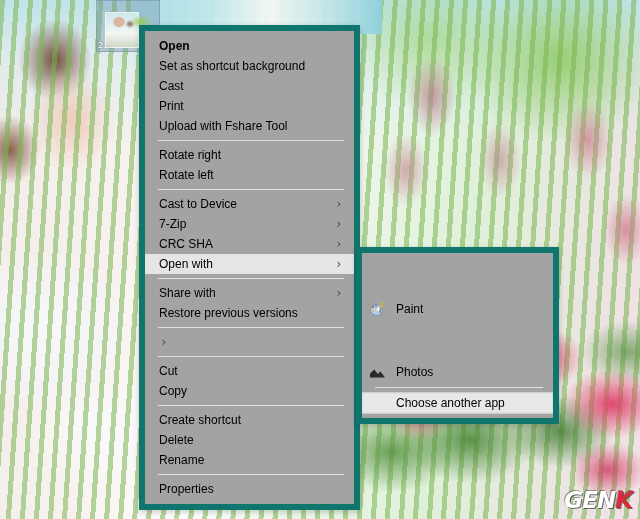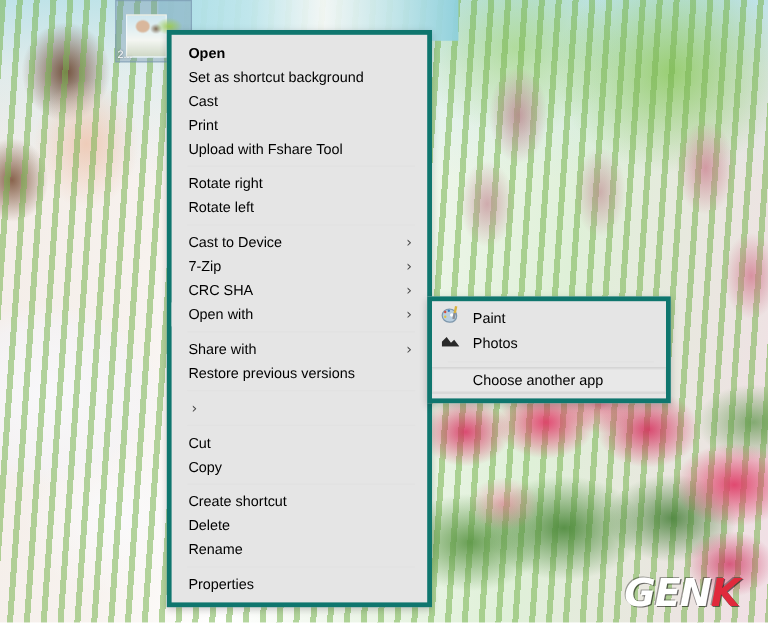--- a/index.html
+++ b/index.html
@@ -106,22 +106,22 @@
     position: absolute;
     left: 2px; top: 40px;
     font-size: 9px; color: #ffffff;
     text-shadow: 0 0 2px rgba(0,0,0,.6);
     white-space: nowrap;
   }
 
   
   .ctx-menu {
     position: absolute;
-    background: #e5e5e5;
-    border: 4px solid #0f766e;
+    background: #a3a3a3;
+    border: 6px solid #0f766e;
     box-shadow: 0 2px 6px rgba(0,0,0,.20);
     font-size: 12px;
     color: #000000;
     box-sizing: border-box;
     user-select: none;
   }
 
   #main-menu {
     left: 139px;
     top: 25px;
@@ -176,22 +176,24 @@
     font-family: "DejaVu Sans", sans-serif;
   }
 
   
   .app-item {
     position: relative;
     height: 21px;
     line-height: 21px;
     padding: 0 10px 0 8px;
     display: flex;
+    align-items: center;
     white-space: nowrap;
     cursor: default;
+    margin-top: 42px;
   }
   .app-icon {
     flex: 0 0 auto;
     width: 16px; height: 16px;
     margin-right: 10px;
     position: relative;
   }
   .app-item .label { flex: 1 1 auto; }
 
   
@@ -222,23 +224,23 @@
   .icon-photos .frame {
     position: absolute; left: 0px; top: 4px;
     width: 15px; height: 9px;
     background: #2a2a2a;
     clip-path: polygon(0% 100%, 0% 55%, 28% 10%, 52% 62%, 70% 34%, 100% 100%);
   }
 
   
   .watermark {
     position: absolute;
-    right: 24px; bottom: 6px;
+    right: 8px; bottom: 6px;
     font-family: "DejaVu Sans", sans-serif;
-    font-size: 32px;
+    font-size: 23px;
     font-weight: bold;
     font-style: italic;
     letter-spacing: -1px;
     color: #ffffff;
     text-shadow: 1px 1px 0 rgba(0,0,0,.55), -1px -1px 0 rgba(0,0,0,.35);
   }
   .watermark .k { color: #e02a3c; }
 </style>
 </head>
 <body>

